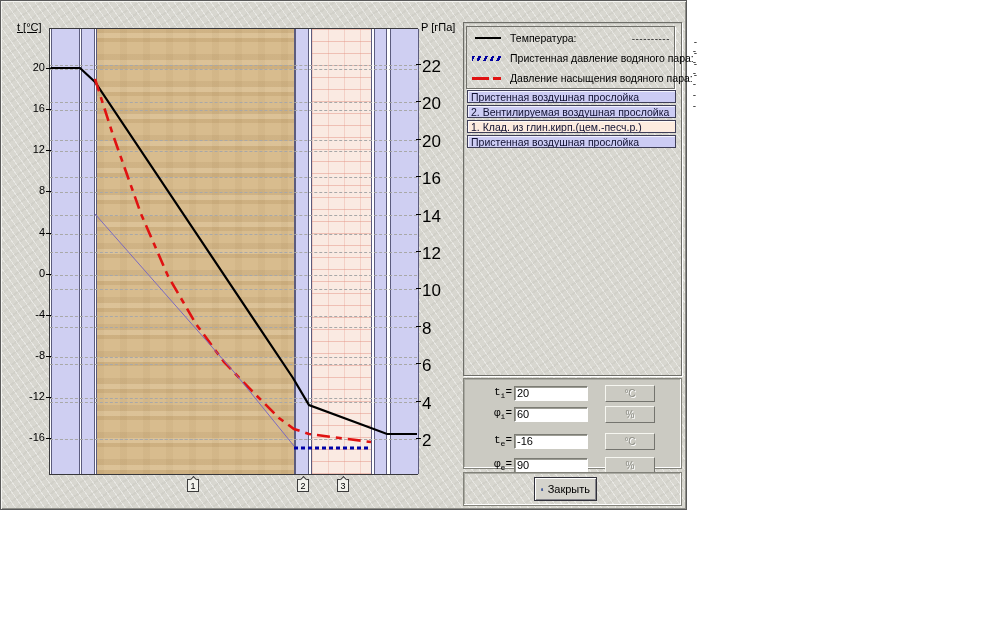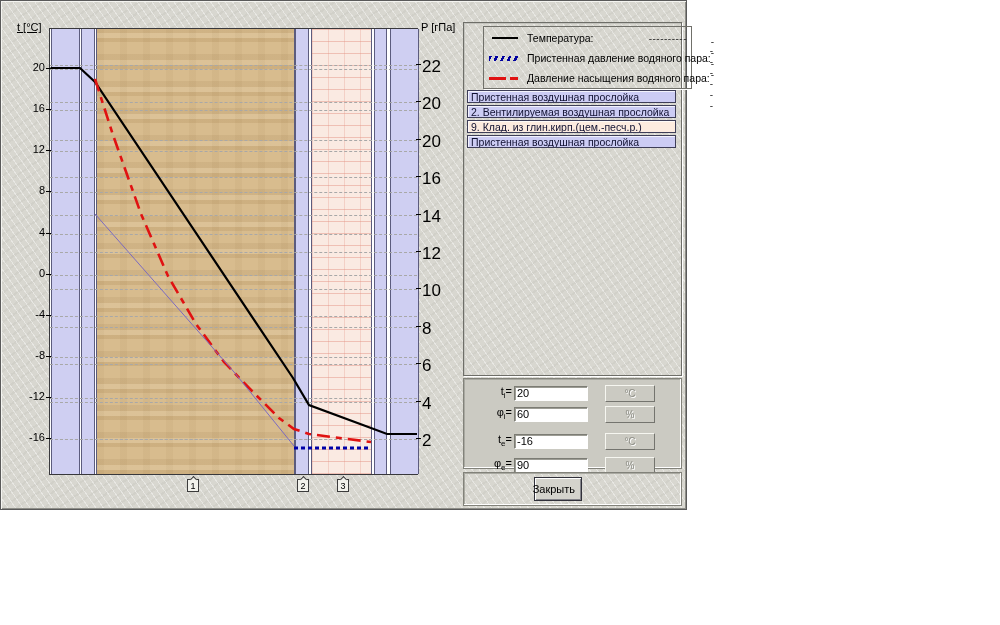--- a/index.html
+++ b/index.html
@@ -74,21 +74,21 @@
     content:""; position:absolute; left:3px; top:-3px; width:4px; height:4px;
     background:#f2f2ec; border-left:1px solid #3c3c3c; border-top:1px solid #3c3c3c;
     transform:rotate(45deg);
   }
   
   .right-panel {
     position:absolute; left:462px; top:21px; width:219px; height:354px;
     border:1px solid #6e6e68; box-shadow: inset 1px 1px 0 #c2c2bc, 1px 1px 0 #fff;
   }
   .legend-box {
-    position:absolute; left:19px; top:3px; width:209px; height:63px;
+    position:absolute; left:2px; top:3px; width:209px; height:63px;
     border:1px solid #70706a; box-shadow:1px 1px 0 #fff; padding-top:1px;
   }
   .legend-row { display:flex; align-items:center; height:20px; padding:0 4px; font-size:10.5px; color:#000; }
   .sample { flex:0 0 36px; margin-right:3px; }
   .s-temp  { height:0; width:26px; border-top:2px solid #000; margin-left:4px; }
   .s-part  { height:5px; width:31px; background:repeating-linear-gradient(115deg,#0000a0 0 2.5px, rgba(0,0,0,0) 2.5px 6px); margin-left:1px; }
   .s-sat   { height:3px; width:31px; background:linear-gradient(90deg,#e01212 0 17px, rgba(0,0,0,0) 17px 21px, #e01212 21px 29px, rgba(0,0,0,0) 29px); margin-left:1px; }
   .legend-label { flex:1; white-space:nowrap; }
   .leader { color:#333; font-size:10px; letter-spacing:0.5px; }
   .layer-list { position:absolute; left:3px; top:67px; width:209px; }
@@ -97,39 +97,39 @@
     border:1px solid #3e3e58; box-shadow: inset 1px 1px 0 rgba(255,255,255,.75);
     font-size:10.5px; color:#101030; white-space:nowrap; overflow:hidden;
   }
   .input-panel {
     position:absolute; left:462px; top:377px; width:219px; height:91px;
     background:#cbcac2; border:1px solid #82827a;
     box-shadow: inset -1px -1px 0 #fff, inset 1px 1px 0 #a9a9a1;
   }
   .inp-row { position:absolute; left:26px; height:18px; display:flex; align-items:center; }
   .r0{top:5px} .r1{top:26px} .r2{top:53px} .r3{top:77px}
-  .inp-label { width:22px; text-align:right; font-size:11px; color:#000; }
+  .inp-label { width:22px; text-align:right; font-size:11px; color:#000;font-family:Liberation Mono, monospace; }
   .inp-label sub { font-size:8px; }
   .val {
     width:74px; height:15px; margin-left:2px; padding:1px 2px;
     border:1px solid; border-color:#7c7c74 #fff #fff #7c7c74;
     box-shadow: inset 1px 1px 0 #9c9c94; background:#fff;
     font-size:11px; font-family:inherit; color:#000;
   }
   .unit {
     width:50px; height:17px; margin-left:17px;
     background:#cbcac2; border:1px solid; border-color:#f6f6f0 #74746e #74746e #f6f6f0;
     color:#8e8e86; text-shadow:1px 1px 0 #fff; font-size:10px; font-family:inherit;
   }
   .button-panel {
     position:absolute; left:462px; top:471px; width:219px; height:34px;
     border:1px solid #82827a; box-shadow: inset -1px -1px 0 #fff, inset 1px 1px 0 #a9a9a1;
   }
   .close-main {
-    position:absolute; left:70px; top:4px; width:48px; height:24px;
+    position:absolute; left:70px; top:4px; width:63px; height:24px;
     background:#d4d3cc; border:1px solid #30303a;
     box-shadow: inset 1px 1px 0 #fff, inset -1px -1px 0 #84848a;
     font-size:11px; color:#000; font-family:inherit;
     display:flex; align-items:center; justify-content:flex-end; gap:4px;
   }
 </style>
 </head>
 <body>
 
 <div class="dialog" id="dialog">
@@ -195,21 +195,21 @@
             <span class="s-sat" style="display:block"></span>
           </span>
         <span class="legend-label">Давление насыщения водяного пара:</span>
         <span class="leader">------</span>
       </div>
     </div>
 
     <div class="layer-list">
       <div class="layer-item" style="background: rgb(204, 204, 244);">Пристенная воздушная прослойка</div>
       <div class="layer-item" style="background: rgb(204, 204, 244);">2. Вентилируемая воздушная прослойка</div>
-      <div class="layer-item" style="background: rgb(252, 235, 223);">9. Клад. из глин.кирп.(цем.-песч.р.)</div>
+      <div class="layer-item" style="background: rgb(252, 235, 223);">1. Клад. из глин.кирп.(цем.-песч.р.)</div>
       <div class="layer-item" style="background: rgb(204, 204, 244);">Пристенная воздушная прослойка</div>
     </div>
   </div>
 
   <div class="input-panel">
     <div class="inp-row r0">
       <span class="inp-label"><span>t</span><sub>i</sub><span>=</span></span>
       <input class="val" value="20" style="">
       <button class="unit" disabled="">°C</button>
     </div>

